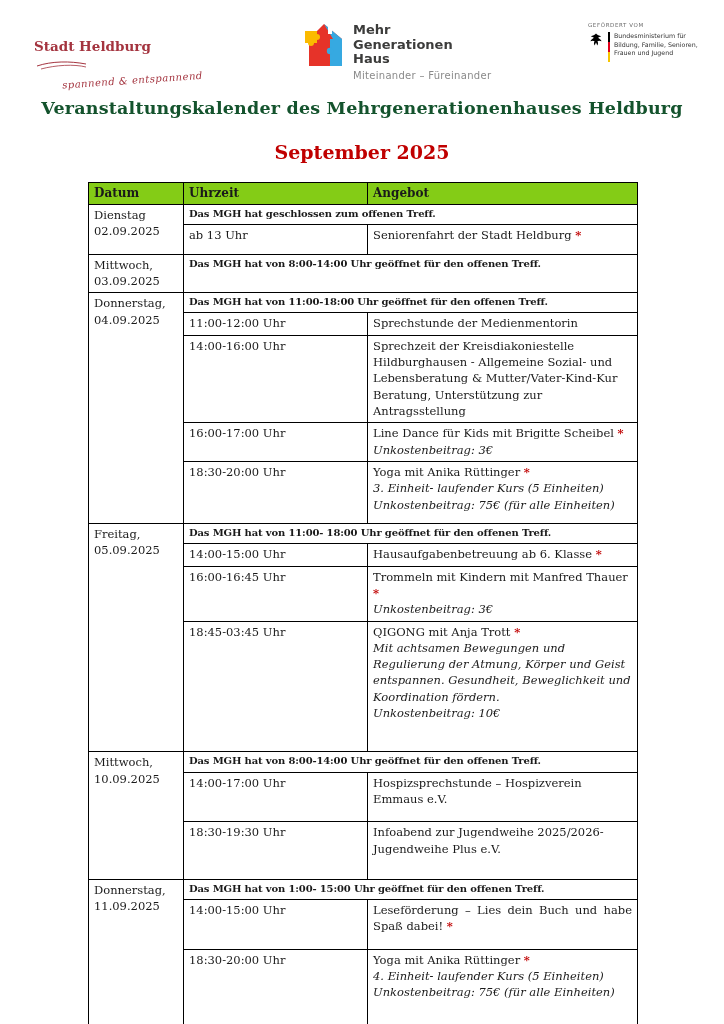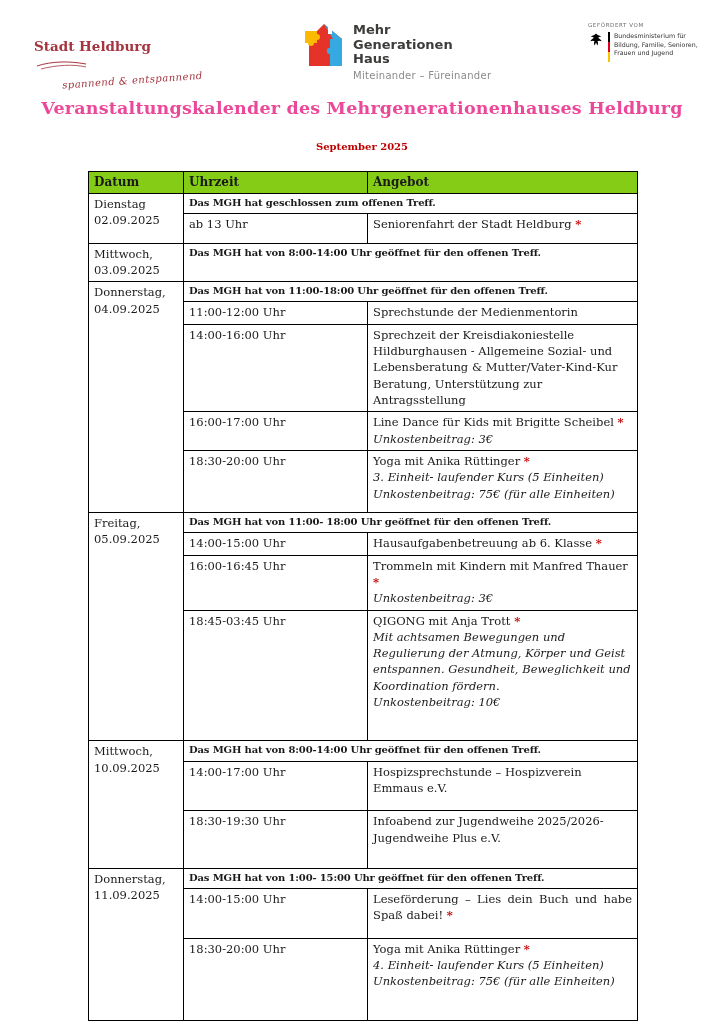--- a/index.html
+++ b/index.html
@@ -23,22 +23,22 @@
   .mgh-text .mgh-line { font-family: "DejaVu Sans", "Liberation Sans", sans-serif; font-weight: bold; font-size: 13px; line-height: 1.12; color: #3c3c3b; }
   .mgh-tagline { font-family: "DejaVu Sans", "Liberation Sans", sans-serif; font-size: 10px; color: #8a8a8a; margin-top: 3px; letter-spacing: 0.3px; }
 
   .ministry-logo { position: absolute; left: 588px; top: 22px; width: 118px; font-family: "DejaVu Sans", "Liberation Sans", sans-serif; }
   .funding-label { font-size: 5.5px; color: #6b6b6b; letter-spacing: 0.6px; margin-bottom: 4px; }
   .ministry-row { display: flex; align-items: flex-start; gap: 4px; }
   .flag-stripe { width: 2px; height: 30px; background: linear-gradient(to bottom, #000 0%, #000 34%, #e1001a 34%, #e1001a 67%, #f7c500 67%, #f7c500 100%); }
   .ministry-name { font-size: 6.3px; color: #333; line-height: 1.35; width: 86px; }
 
   
-  .doc-title { text-align: center; font-size: 17.5px; font-weight: bold; letter-spacing: 0.2px; margin-top: 2px; color: #ec4899; }
-  .doc-subtitle { text-align: center; font-size: 10px; font-weight: bold; color: #c00000; margin-top: 23px; }
+  .doc-title { text-align: center; font-size: 17.5px; font-weight: bold; letter-spacing: 0.2px; margin-top: 2px; color: #14532d; }
+  .doc-subtitle { text-align: center; font-size: 19px; font-weight: bold; color: #c00000; margin-top: 23px; }
 
   
   .cal-wrap { margin: 19px 87px 0 88px; }
   table.cal { border-collapse: collapse; width: 549px; table-layout: fixed; font-size: 11.5px; }
   table.cal col.c-date { width: 95px; }
   table.cal col.c-time { width: 184px; }
   table.cal col.c-offer { width: 270px; }
   table.cal th, table.cal td { border: 1px solid #000; vertical-align: top; padding: 2px 5px 3px 5px; line-height: 1.42; }
   table.cal th { background: #84cc16; text-align: left; font-size: 12px; font-weight: bold; padding: 2px 5px; }
   td.date-cell { font-size: 11.5px; }

